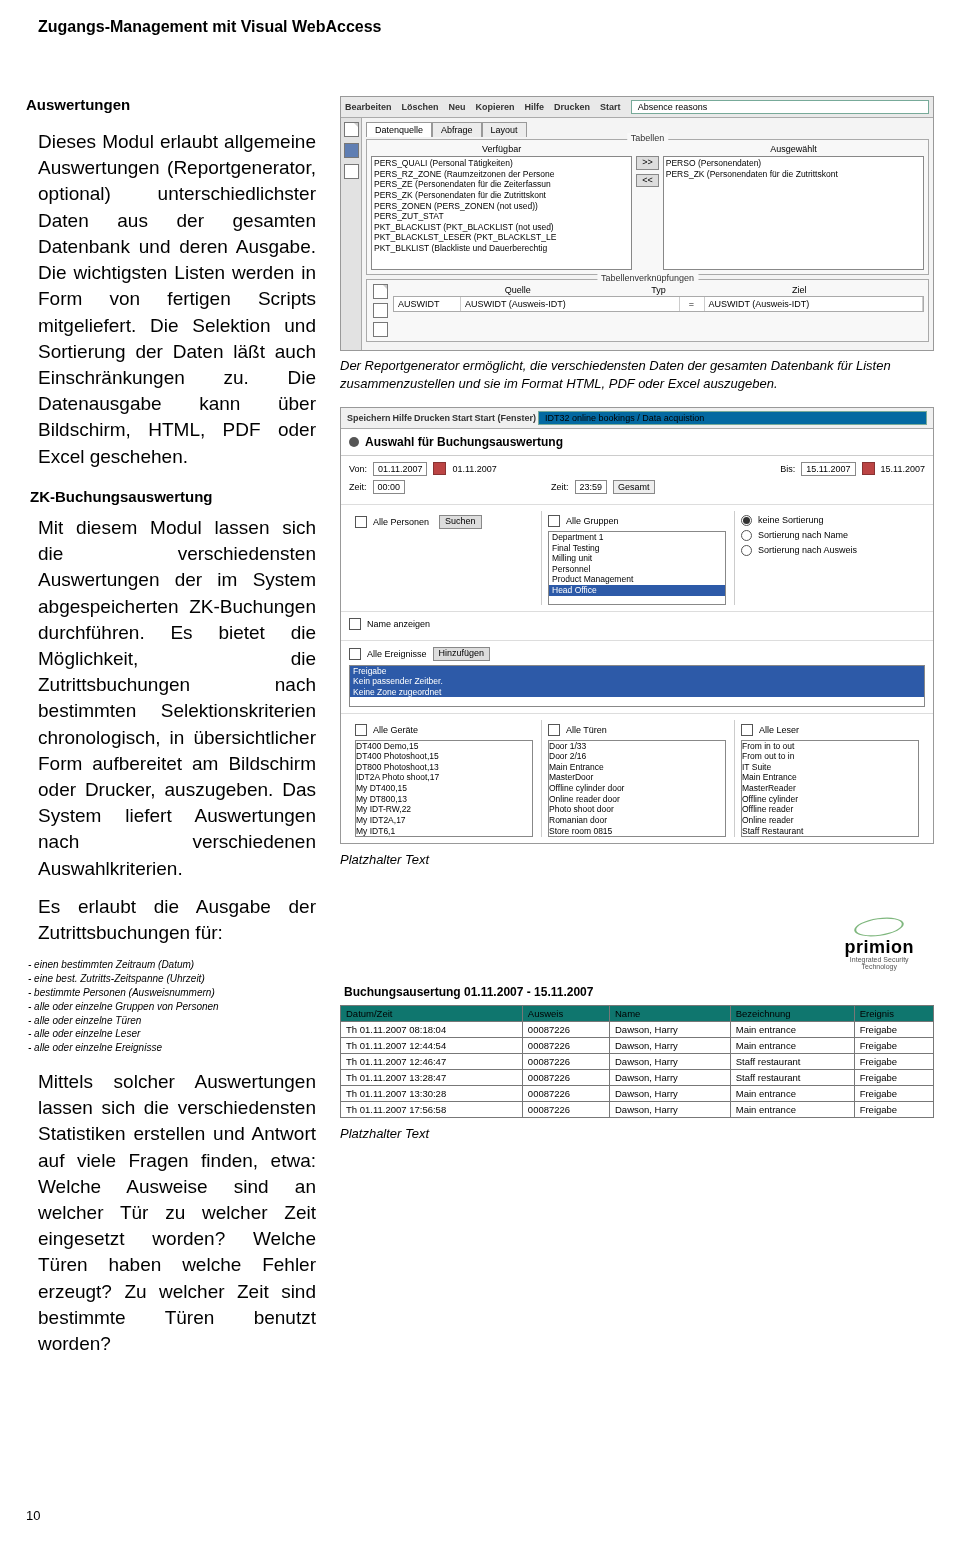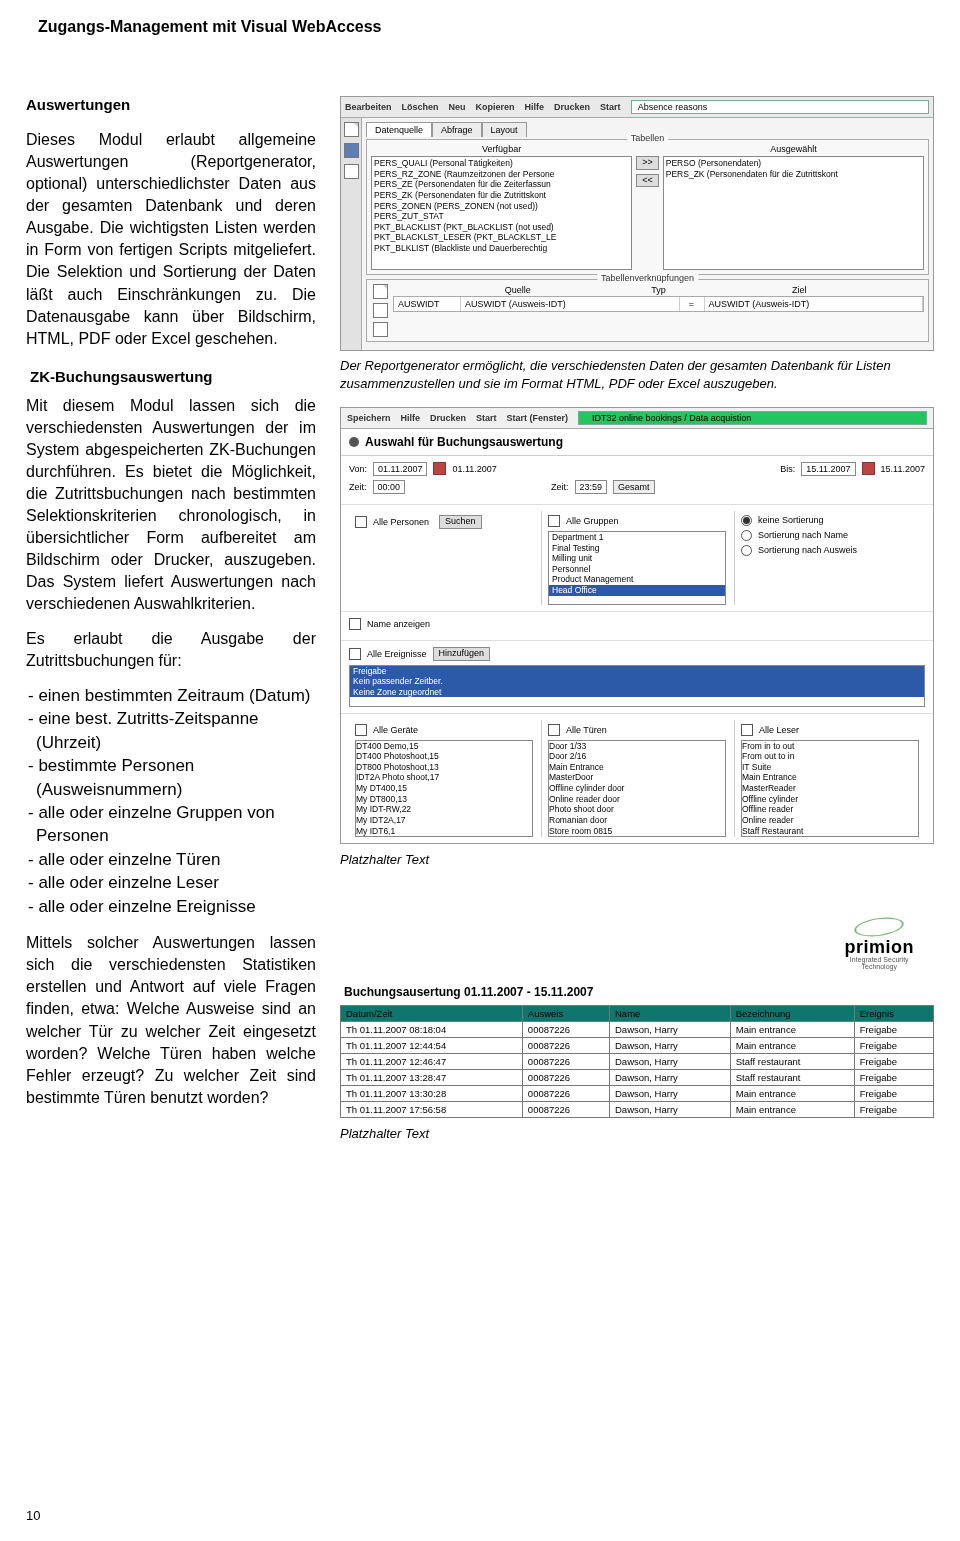--- a/index.html
+++ b/index.html
@@ -3,23 +3,23 @@
 <meta charset="utf-8">
 <style>
   html,body{margin:0;padding:0;background:#fff;color:#000;font-family:Arial,Helvetica,sans-serif}
   .page{width:960px;min-height:1541px;padding:18px 26px 40px 26px;box-sizing:border-box;position:relative}
   .doc-title{font-size:16px;font-weight:bold;margin:0 0 60px 12px}
   .two-col{display:flex;gap:24px}
   .col-left{width:290px;flex:none}
   .col-right{flex:1}
   h2.section{font-size:15px;font-weight:bold;margin:0 0 16px 0}
   h3.sub{font-size:15px;font-weight:bold;margin:18px 0 10px 4px}
-  p.body{font-size:16px;line-height:1.38;margin:0 0 12px 0;text-align:justify}
+  p.body{font-size:19px;line-height:1.38;margin:0 0 12px 12px;text-align:justify}
   ul.dash{list-style:none;padding:0;margin:0 0 14px 0}
-  ul.dash li{font-size:17px;line-height:1.38;text-indent:-8px;padding-left:10px}
+  ul.dash li{font-size:10px;font-style:italic;line-height:1.38;text-indent:-8px;padding-left:10px}
   .caption{font-size:13px;font-style:italic;line-height:1.38;margin:6px 0 14px 0}
   .placeholder{font-size:13px;font-style:italic;margin:8px 0 30px 0}
   .page-no{position:absolute;bottom:18px;left:26px;font-size:13px}
 
   
   .ss{border:1px solid #999;background:#f4f4f4;font-size:9px;color:#000}
   .ss .toolbar{display:flex;align-items:center;background:#e9e9e9;border-bottom:1px solid #aaa;padding:3px 4px;gap:10px;flex-wrap:nowrap}
   .ss .tb-btn{font-size:9px;font-weight:bold;color:#333;white-space:nowrap}
   .ss .tb-sel{border:1px solid #7a9;background:#fff;padding:1px 6px;font-size:9px;flex:1;min-width:80px}
   .ss .body{display:flex}
@@ -40,21 +40,21 @@
   .mini-btn{border:1px solid #888;background:#ddd;padding:0 5px;font-size:9px;line-height:1.3}
   .col-head{font-size:9px;text-align:center;margin-bottom:2px}
   .link-row{display:flex;border:1px solid #aaa;background:#fff;font-size:9px}
   .link-row>div{border-right:1px solid #ccc;padding:2px 4px;flex:1}
   .link-head{display:flex;font-size:9px}
   .link-head>div{flex:1;text-align:center;padding:1px}
   .iconcol{width:18px;display:flex;flex-direction:column;gap:4px;align-items:center;margin-right:4px}
 
   
   .ss2{border:1px solid #999;background:#fff;font-size:9px;color:#000;margin-top:12px}
-  .ss2 .toolbar{display:flex;align-items:center;background:#f0f0f0;border-bottom:1px solid #aaa;padding:3px 6px;gap:10px}
+  .ss2 .toolbar{display:flex;align-items:center;background:#f0f0f0;border-bottom:1px solid #aaa;padding:3px 6px;gap:2px}
   .ss2 .tb-btn{font-size:9px;font-weight:bold;color:#333}
   .ss2 .titlebar{font-size:12px;font-weight:bold;padding:6px 8px;display:flex;align-items:center;gap:6px;border-bottom:1px solid #ccc}
   .bullet{width:10px;height:10px;border-radius:50%;background:#555}
   .ss2 .blk{padding:6px 8px;border-bottom:1px solid #ddd}
   .kv{display:flex;align-items:center;gap:6px;margin-bottom:4px;font-size:9px}
   .inp{border:1px solid #888;background:#fff;padding:1px 4px;font-size:9px}
   .cal{width:11px;height:11px;background:#b44;border:1px solid #833}
   .chk{width:10px;height:10px;border:1px solid #555;background:#fff;display:inline-block;flex:none}
   .radio{width:9px;height:9px;border:1px solid #555;border-radius:50%;background:#fff;display:inline-block;flex:none;position:relative}
   .radio.on::after{content:"";position:absolute;inset:1px;border-radius:50%;background:#333}
@@ -190,21 +190,21 @@
 
       <p class="caption">Der Reportgenerator ermöglicht, die verschiedensten Daten der gesamten Datenbank für Listen zusammenzustellen und sie im Format HTML, PDF oder Excel auszugeben.</p>
 
       <div class="ss2">
         <div class="toolbar">
           <span class="tb-btn">Speichern</span>
           <span class="tb-btn">Hilfe</span>
           <span class="tb-btn">Drucken</span>
           <span class="tb-btn">Start</span>
           <span class="tb-btn">Start (Fenster)</span>
-          <span class="tb-sel" style="border:1px solid #7a9;background:#22c55e;padding:1px 13px;flex:1">IDT32 online bookings / Data acquistion</span>
+          <span class="tb-sel" style="border:1px solid #7a9;background:#0369a1;padding:1px 6px;flex:1">IDT32 online bookings / Data acquistion</span>
         </div>
         <div class="titlebar">
           <span class="bullet"></span>
           <span>Auswahl für Buchungsauswertung</span>
         </div>
         <div class="blk">
           <div class="kv">
             <span>Von:</span>
             <span class="inp">01.11.2007</span>
             <span class="cal"></span>

